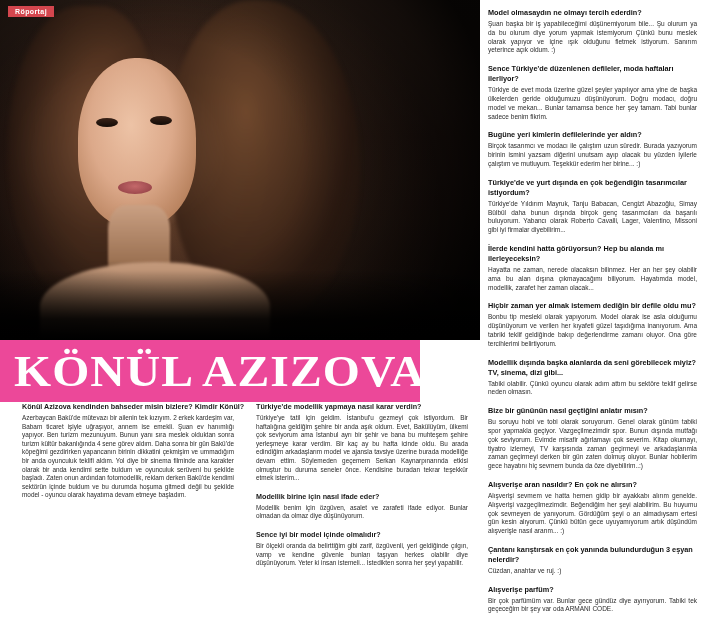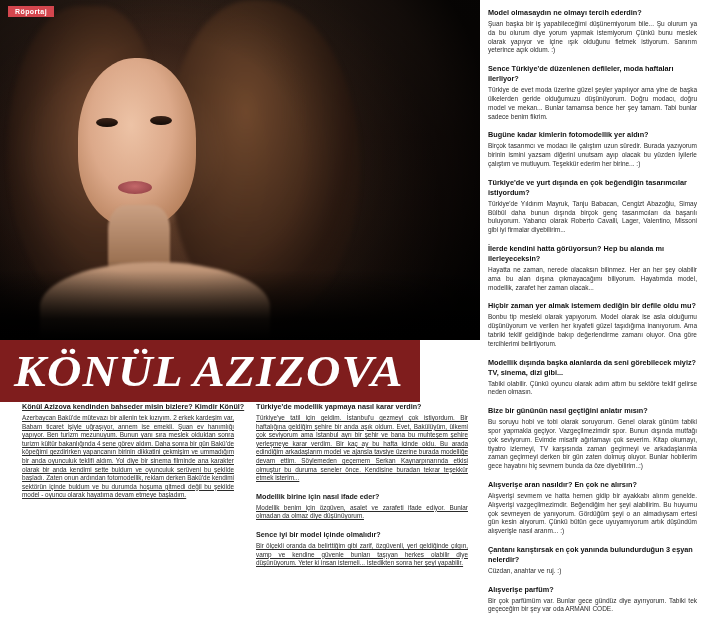--- a/index.html
+++ b/index.html
@@ -62,37 +62,37 @@
     background:radial-gradient(ellipse 330px 300px at 170px 160px, rgba(0,0,0,0) 40%, rgba(0,0,0,0.55) 85%, rgba(0,0,0,0.85) 100%);}
   .photo .bottomfade{position:absolute;left:0;bottom:0;width:100%;height:70px;
     background:linear-gradient(180deg,rgba(0,0,0,0) 0%, rgba(0,0,0,0.9) 70%, #000 100%);}
 
   .badge{
     position:absolute;left:8px;top:6px;background:#d4464e;color:#fff;
     font-size:7px;font-weight:bold;padding:2px 7px;letter-spacing:0.4px;
   }
 
   .titleband{
-    position:absolute;left:0;top:340px;width:420px;height:62px;background:#7f1d1d;font-style:italic;
+    position:absolute;left:0;top:340px;width:420px;height:62px;background:#ec4899;
   }
   .title{
     position:absolute;left:14px;top:2px;width:460px;
     color:#fff;font-family:"Liberation Serif", serif;font-weight:bold;
     font-size:45px;letter-spacing:1px;line-height:58px;white-space:nowrap;
     transform:scaleX(1.06);transform-origin:left center;
   }
 
   .bodyzone{position:absolute;left:0;top:402px;width:480px;height:230px;background:#fff;padding:0;}
 
   .lcol{position:absolute;top:0;width:228px;}
   .lcol.a{left:22px;}
   .lcol.b{left:256px;}
 
   .q{font-size:7.2px;font-weight:bold;color:#1a1a1a;line-height:10px;margin:0 0 2px 0;}
-  .a{font-size:6.4px;color:#2b2b2b;line-height:8.6px;margin:0 16px 9px 0;text-align:justify;text-decoration:underline;}
+  .a{font-size:6.4px;color:#2b2b2b;line-height:8.6px;margin:0 16px 9px 0;text-align:justify;}
 
   
   .right{
     position:absolute;left:480px;top:0;width:227px;height:632px;
     background:#fff;padding:8px 10px 0 8px;box-sizing:border-box;overflow:hidden;
   }
   .rq{font-size:7.3px;font-weight:bold;color:#111;line-height:10px;margin:0 0 2px 0;}
   .ra{font-size:6.5px;color:#2b2b2b;line-height:8.8px;margin:0 0 9px 0;text-align:justify;}
 </style>
 </head>
@@ -137,21 +137,21 @@
     </div>
   </div>
 
   <div class="right">
     <p class="rq">Model olmasaydın ne olmayı tercih ederdin?</p>
     <p class="ra">Şuan başka bir iş yapabileceğimi düşünemiyorum bile... Şu olurum ya da bu olurum diye yorum yapmak istemiyorum Çünkü bunu meslek olarak yapıyor ve içine ışık olduğunu fletmek istiyorum. Sanırım yeterince açık oldum. :)</p>
 
     <p class="rq">Sence Türkiye'de düzenlenen defileler, moda haftaları ilerliyor?</p>
     <p class="ra">Türkiye de evet moda üzerine güzel şeyler yapılıyor ama yine de başka ülkelerden geride olduğumuzu düşünüyorum. Doğru modacı, doğru model ve mekan... Bunlar tamamsa bence her şey tamam. Tabi bunlar sadece benim fikrim.</p>
 
-    <p class="rq">Bugüne kadar kimlerin fotomodellik yer aldın?</p>
+    <p class="rq">Bugüne yeri kimlerin defilelerinde yer aldın?</p>
     <p class="ra">Birçok tasarımcı ve modacı ile çalıştım uzun süredir. Burada yazıyorum birinin ismini yazsam diğerini unutsam ayıp olacak bu yüzden İyilerle çalıştım ve mutluyum. Teşekkür ederim her birine... :)</p>
 
     <p class="rq">Türkiye'de ve yurt dışında en çok beğendiğin tasarımcılar istiyordum?</p>
     <p class="ra">Türkiye'de Yıldırım Mayruk, Tanju Babacan, Cengizt Abazoğlu, Simay Bülbül daha bunun dışında birçok genç tasarımcıları da başarılı buluyorum. Yabancı olarak Roberto Cavalli, Lager, Valentino, Missoni gibi iyi firmalar diyebilirim...</p>
 
     <p class="rq">İlerde kendini hatta görüyorsun? Hep bu alanda mı ilerleyeceksin?</p>
     <p class="ra">Hayatta ne zaman, nerede olacaksın bilinmez. Her an her şey olabilir ama bu alan dışına çıkmayacağımı biliyorum. Hayatımda model, modellik, zarafet her zaman olacak...</p>
 
     <p class="rq">Hiçbir zaman yer almak istemem dediğin bir defile oldu mu?</p>
     <p class="ra">Bonbu tip mesleki olarak yapıyorum. Model olarak ise asla olduğumu düşünüyorum ve verilen her kıyafeti güzel taşıdığıma inanıyorum. Ama tabriki teklif geldiğinde bakıp değerlendirme zamanı oluyor. Ona göre tercihlerimi belirtiyorum.</p>

